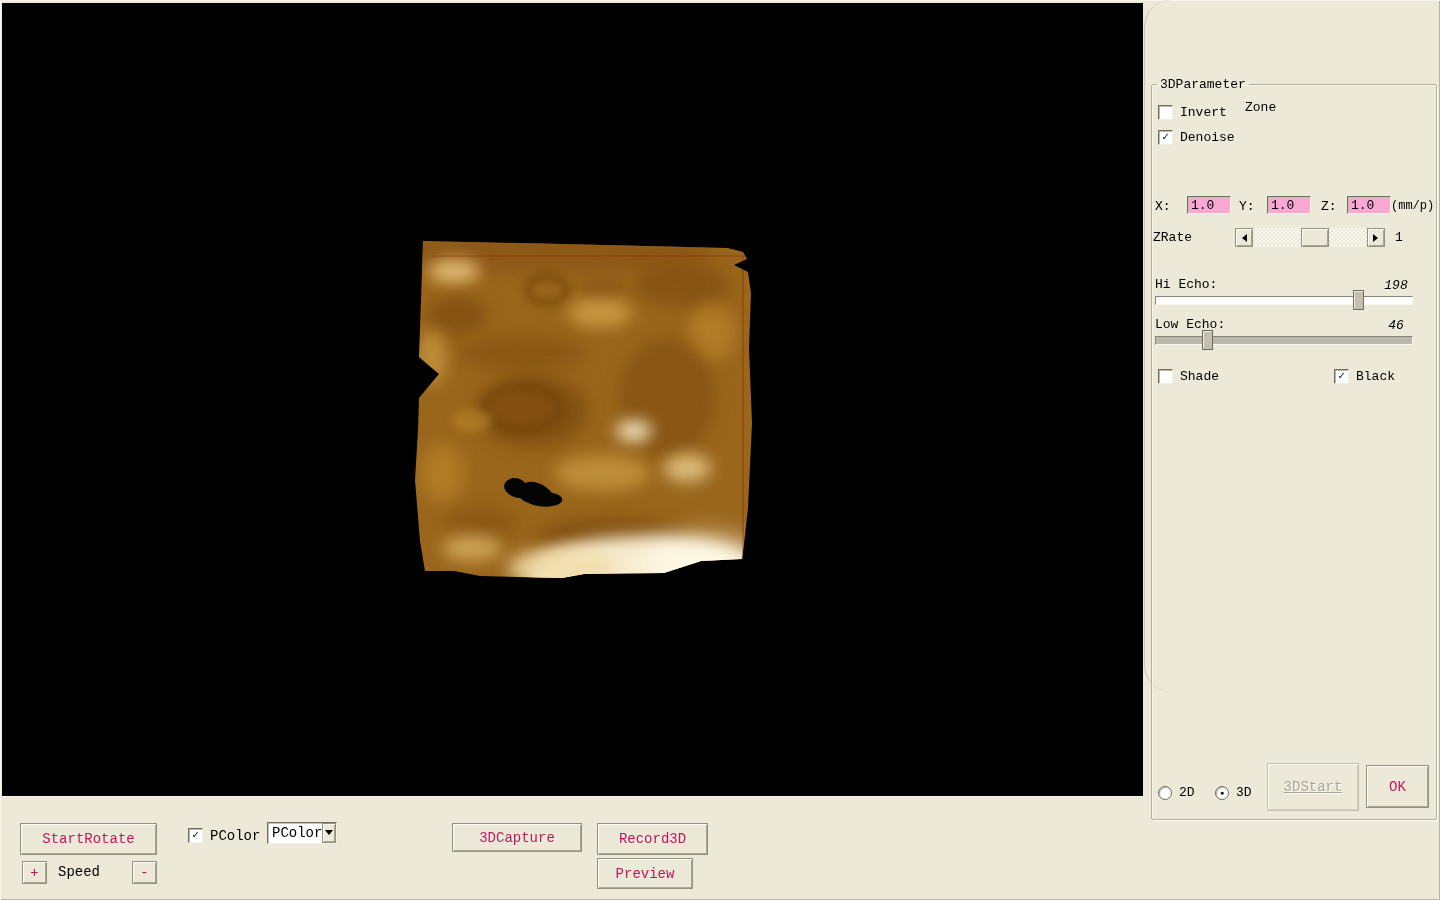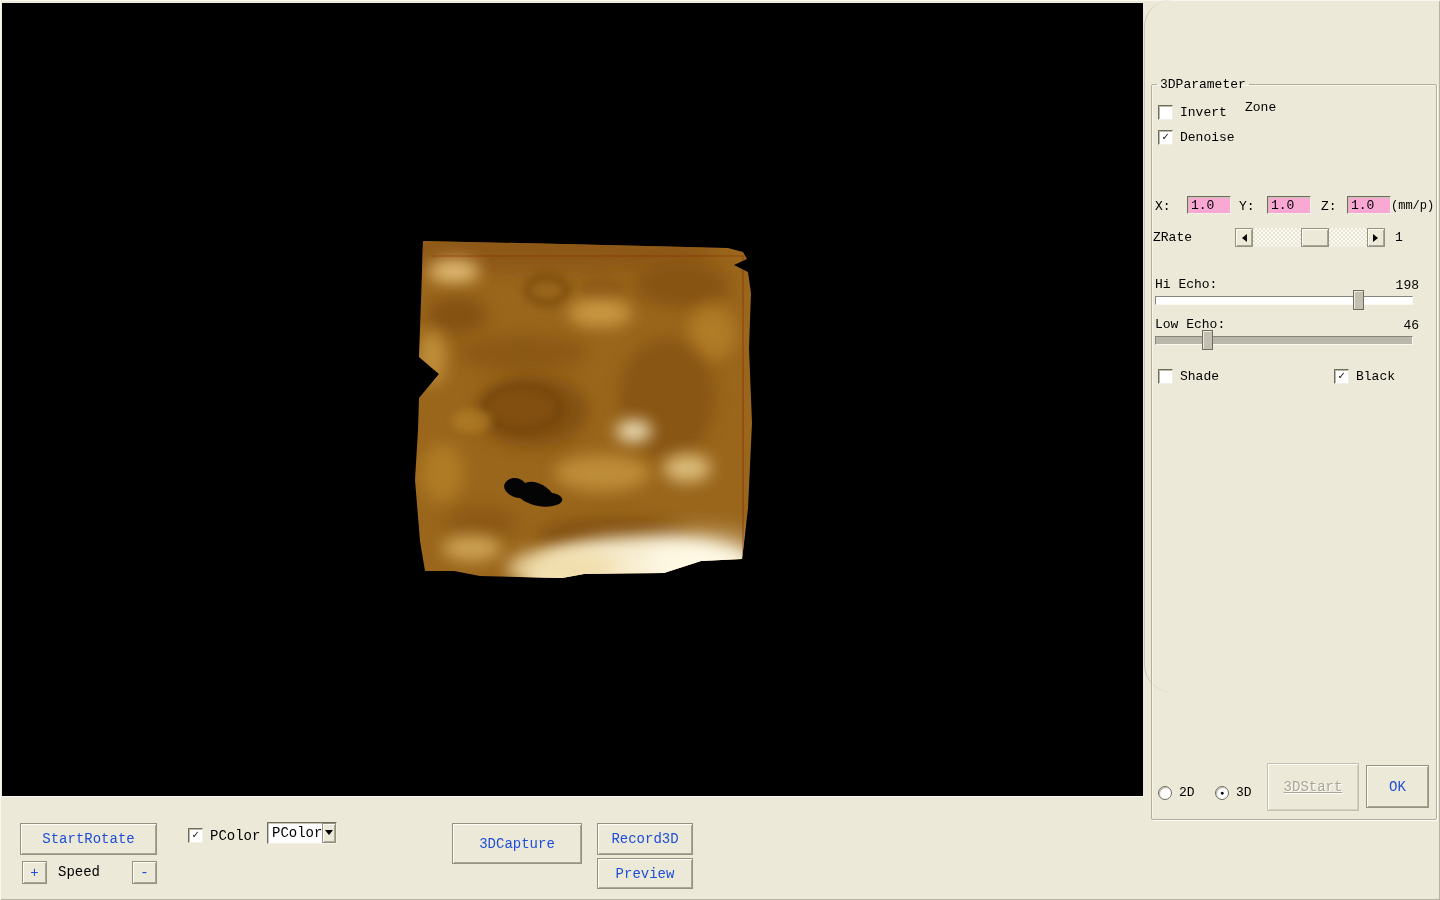--- a/index.html
+++ b/index.html
@@ -19,21 +19,21 @@
     border:1px solid #b3af9c;border-radius:2px;
     box-shadow:1px 1px 0 rgba(255,255,255,.85), inset 1px 1px 0 rgba(255,255,255,.55);}
   fieldset.gb legend{font-size:13px;line-height:13px;padding:0 3px;margin-left:5px;}
 
   .lbl{font-size:13px;white-space:nowrap;line-height:14px;}
   .val{color:#3a3ac8;font-size:13px;white-space:nowrap;line-height:14px;}
   .unit{font-size:12px;}
 
   .btn{background:#ece9d8;border:1px solid #94917f;
     box-shadow:inset 1px 1px 0 #fffdf6, inset -1px -1px 0 #a9a695;
-    font:14px "Liberation Mono","DejaVu Sans Mono",monospace;color:#1d4ed8;
+    font:14px "Liberation Mono","DejaVu Sans Mono",monospace;color:#be185d;
     display:flex;align-items:center;justify-content:center;cursor:pointer;padding:0;}
   .btn.disabled{color:#a9a493;text-shadow:1px 1px 0 #fff;border-color:#c3c0b1;
     box-shadow:inset 1px 1px 0 #fff, inset -1px -1px 0 #d2cfc0;cursor:default;text-decoration:underline;}
 
   .cb{width:13px;height:13px;background:#fff;flex:0 0 13px;
     border:1px solid;border-color:#6f6d5e #f2f0e4 #f2f0e4 #6f6d5e;
     box-shadow:inset 1px 1px 0 #bbb8aa;
     display:flex;align-items:center;justify-content:center;
     font-size:11px;font-weight:bold;line-height:1;}
   .radio{width:12px;height:12px;border-radius:50%;background:#fff;flex:0 0 12px;
@@ -43,21 +43,21 @@
 
   .tb{background:#f9a8d4;border:1px solid;border-color:#6f6d5e #f2f0e4 #f2f0e4 #6f6d5e;
     box-shadow:inset 1px 1px 0 #c6c3b4;outline:none;
     font:13px "Liberation Mono","DejaVu Sans Mono",monospace;padding:1px 3px;}
 
   .track{position:absolute;height:7px;background:#fff;
     border:1px solid;border-color:#87857a #fbf9ef #fbf9ef #87857a;}
   .track.gray{background:#b9b6aa;}
   .thumb{position:absolute;width:9px;height:18px;top:-7px;background:#c3c0b2;
     border:1px solid #6e6c5e;box-shadow:inset 1px 1px 0 #ece9dd;}
-  .num{width:46px;text-align:right;font-size:13px;}
+  .num{width:46px;text-align:center;font-size:13px;font-style:italic;}
 
   .sb{display:flex;height:19px;}
   .sb-btn{width:18px;height:100%;background:#ece9d8;border:1px solid #94917f;
     box-shadow:inset 1px 1px 0 #fffdf6, inset -1px -1px 0 #a9a695;
     display:flex;align-items:center;justify-content:center;box-sizing:border-box;}
   .sb-track{position:relative;flex:1;background-color:#e9e6d4;
     background-image:linear-gradient(45deg,#fbfaf2 25%,transparent 25%,transparent 75%,#fbfaf2 75%),
       linear-gradient(45deg,#fbfaf2 25%,transparent 25%,transparent 75%,#fbfaf2 75%);
     background-size:4px 4px;background-position:0 0,2px 2px;}
   .sb-thumb{position:absolute;top:0;width:28px;height:19px;box-sizing:border-box;background:#ece9d8;
@@ -226,18 +226,18 @@
         </span>
       <span class="lbl" style="font-size:14px;">PColor</span>
     </div>
     <div class="abs combo" style="left:267px;top:25px;width:70px;">
       <span class="combo-field">PColor</span>
       <span class="combo-btn">
           <span class="tri-d"></span>
         </span>
     </div>
 
-    <button class="abs btn" style="left:452px;top:26px;width:130px;height:41px;">3DCapture</button>
-    <button class="abs btn" style="left:597px;top:26px;width:96px;height:32px;">Record3D</button>
+    <button class="abs btn" style="left:452px;top:26px;width:130px;height:29px;">3DCapture</button>
+    <button class="abs btn" style="left:597px;top:26px;width:111px;height:32px;">Record3D</button>
     <button class="abs btn" style="left:597px;top:61px;width:96px;height:31px;">Preview</button>
   </div>
 
 </div>
 
 </body></html>

